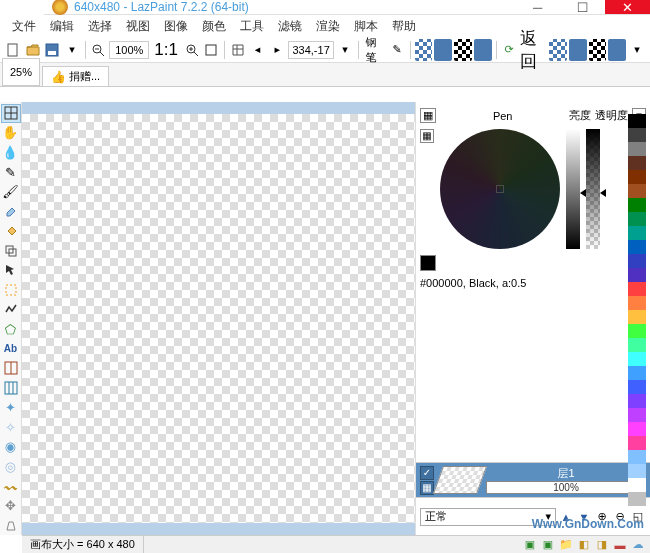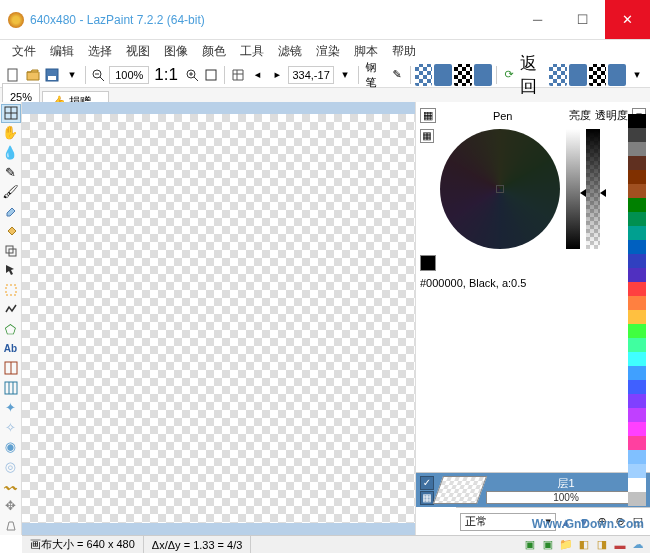--- a/index.html
+++ b/index.html
@@ -1,19 +1,19 @@
 <!DOCTYPE html>
 <html><head>
 <meta charset="utf-8">
 <style>
 * { margin: 0; padding: 0; box-sizing: border-box; font-family: "Microsoft YaHei", "Segoe UI", sans-serif; }
 body { width: 650px; height: 553px; background: #fff; overflow: hidden; position: relative; }
 
 
-.titlebar { height: 40px; background: #fff; display: flex; align-items: center; padding-left: 8px; border-bottom: 1px solid #e0e0e0; }
+.titlebar { height: 15px; background: #fff; display: flex; align-items: center; padding-left: 8px; border-bottom: 1px solid #e0e0e0; margin-left: 44px; }
 .titlebar .logo { width: 16px; height: 16px; border-radius: 50%; background: radial-gradient(circle, #f0c040 30%, #d08020 70%); margin-right: 6px; }
 .titlebar .title-text { color: #4a9edb; font-size: 12px; flex: 1; }
 .winbtns { display: flex; height: 100%; }
 .winbtn { width: 45px; display: flex; align-items: center; justify-content: center; color: #555; font-size: 13px; }
 .winbtn.close { background: #e81123; color: #fff; }
 
 
 .menubar { height: 22px; display: flex; align-items: center; padding: 0 6px; font-size: 12px; color: #333; gap: 2px; }
 .menubar .menu-item { padding: 2px 6px; }
 
@@ -84,21 +84,21 @@
 .layer-toggles { display: flex; flex-direction: column; gap: 1px; }
 .layer-toggle { width: 14px; height: 14px; background: #4070a0; border: 1px solid #305070; display: flex; align-items: center; justify-content: center; color: #fff; font-size: 10px; }
 .layer-thumb { width: 44px; height: 28px; background: #fff;
   background-image: linear-gradient(45deg, #ddd 25%, transparent 25%), linear-gradient(-45deg, #ddd 25%, transparent 25%), linear-gradient(45deg, transparent 75%, #ddd 75%), linear-gradient(-45deg, transparent 75%, #ddd 75%);
   background-size: 8px 8px; background-position: 0 0, 0 4px, 4px -4px, -4px 0;
   transform: skewX(-20deg);
   border: 1px solid #888; }
 .layer-info { flex: 1; font-size: 11px; color: #fff; text-align: center; }
 .layer-opacity { font-size: 10px; background: #fff; color: #333; padding: 0 4px; border: 1px solid #888; }
 
-.blend-row { height: 28px; display: flex; align-items: center; padding: 8px 4px; gap: 2px; font-size: 11px; border-top: 1px solid #ccc; margin-left: 40px; }
+.blend-row { height: 38px; display: flex; align-items: center; padding: 8px 4px; gap: 2px; font-size: 11px; border-top: 1px solid #ccc; }
 .blend-sel { flex: 1; border: 1px solid #aaa; height: 18px; padding: 0 4px; display: flex; align-items: center; justify-content: space-between; }
 .mini-btn { width: 16px; height: 16px; display: flex; align-items: center; justify-content: center; font-size: 11px; }
 
 
 .statusbar { position: absolute; bottom: 0; left: 22px; right: 0; height: 18px; background: #f0f0f0; border-top: 1px solid #ccc; display: flex; align-items: center; font-size: 11px; }
 .status-cell { padding: 0 8px; border-right: 1px solid #ccc; height: 100%; display: flex; align-items: center; }
 .status-icons { margin-left: auto; display: flex; gap: 2px; padding-right: 4px; }
 .watermark { position: absolute; right: 6px; bottom: 22px; font-size: 12px; color: #3a76b0; opacity: 0.9; font-weight: bold; text-shadow: 0 0 2px #fff; z-index: 50; }
 </style>
 </head>
@@ -366,21 +366,20 @@
         <div class="mini-btn">⊕</div>
         <div class="mini-btn">⊖</div>
         <div class="mini-btn">◱</div>
       </div>
     </div>
   </div>
 </div>
 
 <div class="statusbar">
   <div class="status-cell">画布大小 = 640 x 480</div>
-  <div class="status-cell">Δx/Δy = 1.33 = 4/3</div>
   <div class="status-icons">
     <div class="mini-btn" style="color:#2a8a2a">▣</div>
     <div class="mini-btn" style="color:#2a8a2a">▣</div>
     <div class="mini-btn" style="color:#c09020">📁</div>
     <div class="mini-btn" style="color:#c09020">◧</div>
     <div class="mini-btn" style="color:#c09020">◨</div>
     <div class="mini-btn" style="color:#c04040">▬</div>
     <div class="mini-btn" style="color:#60a0d0">☁</div>
   </div>
 </div>

